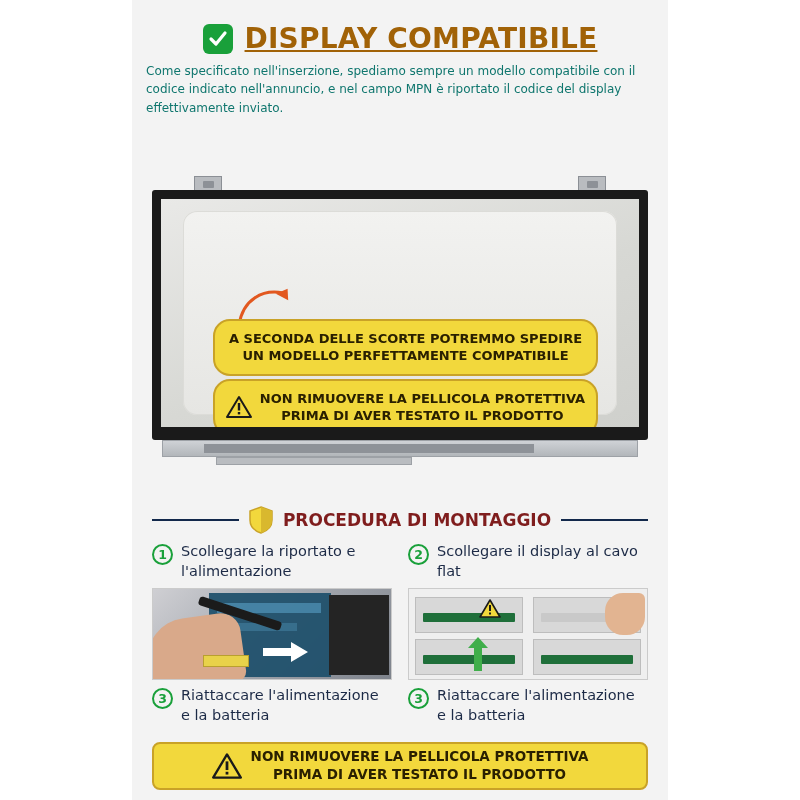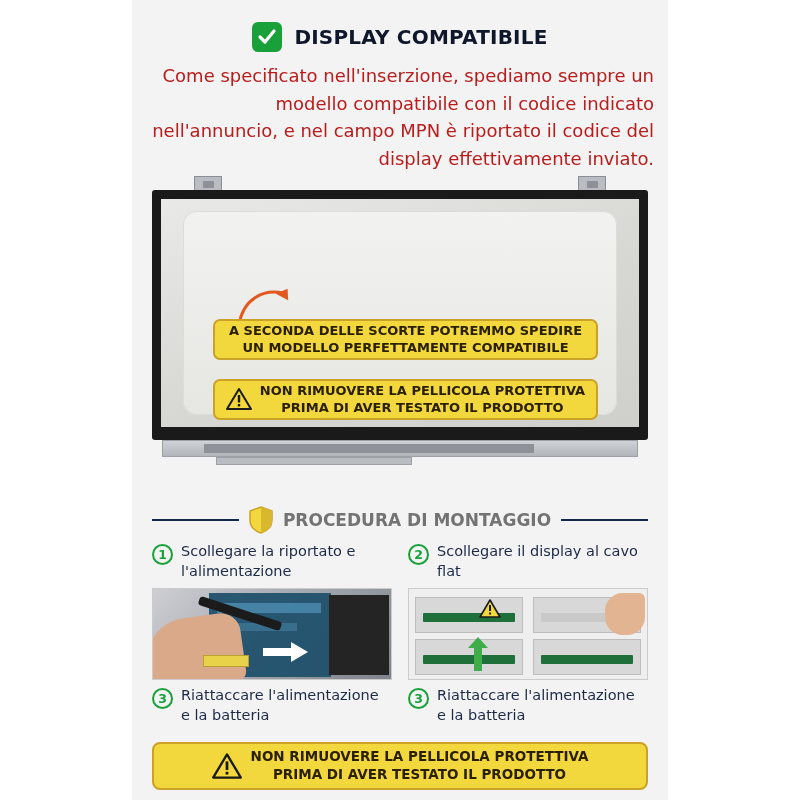--- a/index.html
+++ b/index.html
@@ -45,35 +45,36 @@
     height: 30px;
     border-radius: 6px;
     background: #19a03a;
     display: flex;
     align-items: center;
     justify-content: center;
     flex: 0 0 auto;
   }
   .check-box svg { display: block; }
   .head-title {
-    font-size: 20px;
+    font-size: 28px;
     font-weight: bold;
-    color: #0f172a;
+    color: #a16207;
     letter-spacing: 0.2px;
     white-space: nowrap;
+    text-decoration: underline;
   }
   .head-desc {
     position: absolute;
     left: 14px;
     top: 62px;
     width: 508px;
-    text-align: right;
-    font-size: 18px;
+    text-align: left;
+    font-size: 12px;
     line-height: 1.53;
-    color: #b91c1c;
+    color: #0f766e;
   }
   
   .panel-wrap {
     position: absolute;
     left: 20px;
     top: 176px;
     width: 496px;
     height: 305px;
   }
   .clip {
@@ -132,27 +133,27 @@
     left: 72px;
     top: 86px;
     width: 60px;
     height: 42px;
   }
   .cap-box {
     position: absolute;
     box-sizing: border-box;
     background: #f2d83c;
     border: 2px solid #c9a227;
-    border-radius: 7px;
+    border-radius: 17px;
     text-align: center;
     color: #2a2000;
     font-weight: bold;
     font-size: 13px;
     line-height: 1.33;
-    padding: 1px 6px;
+    padding: 9px 6px;
   }
   .cap-box.one {
     left: 52px;
     top: 120px;
     width: 385px;
   }
   .cap-box.two {
     left: 52px;
     top: 180px;
     width: 385px;
@@ -209,21 +210,21 @@
     height: 2px;
     background: #12284b;
   }
   .shield {
     flex: 0 0 auto;
     display: block;
   }
   .mont-title {
     font-size: 17px;
     font-weight: bold;
-    color: #737373;
+    color: #7f1d1d;
     white-space: nowrap;
   }
   .steps {
     position: absolute;
     left: 20px;
     top: 542px;
     width: 496px;
   }
   .step-row {
     display: flex;

